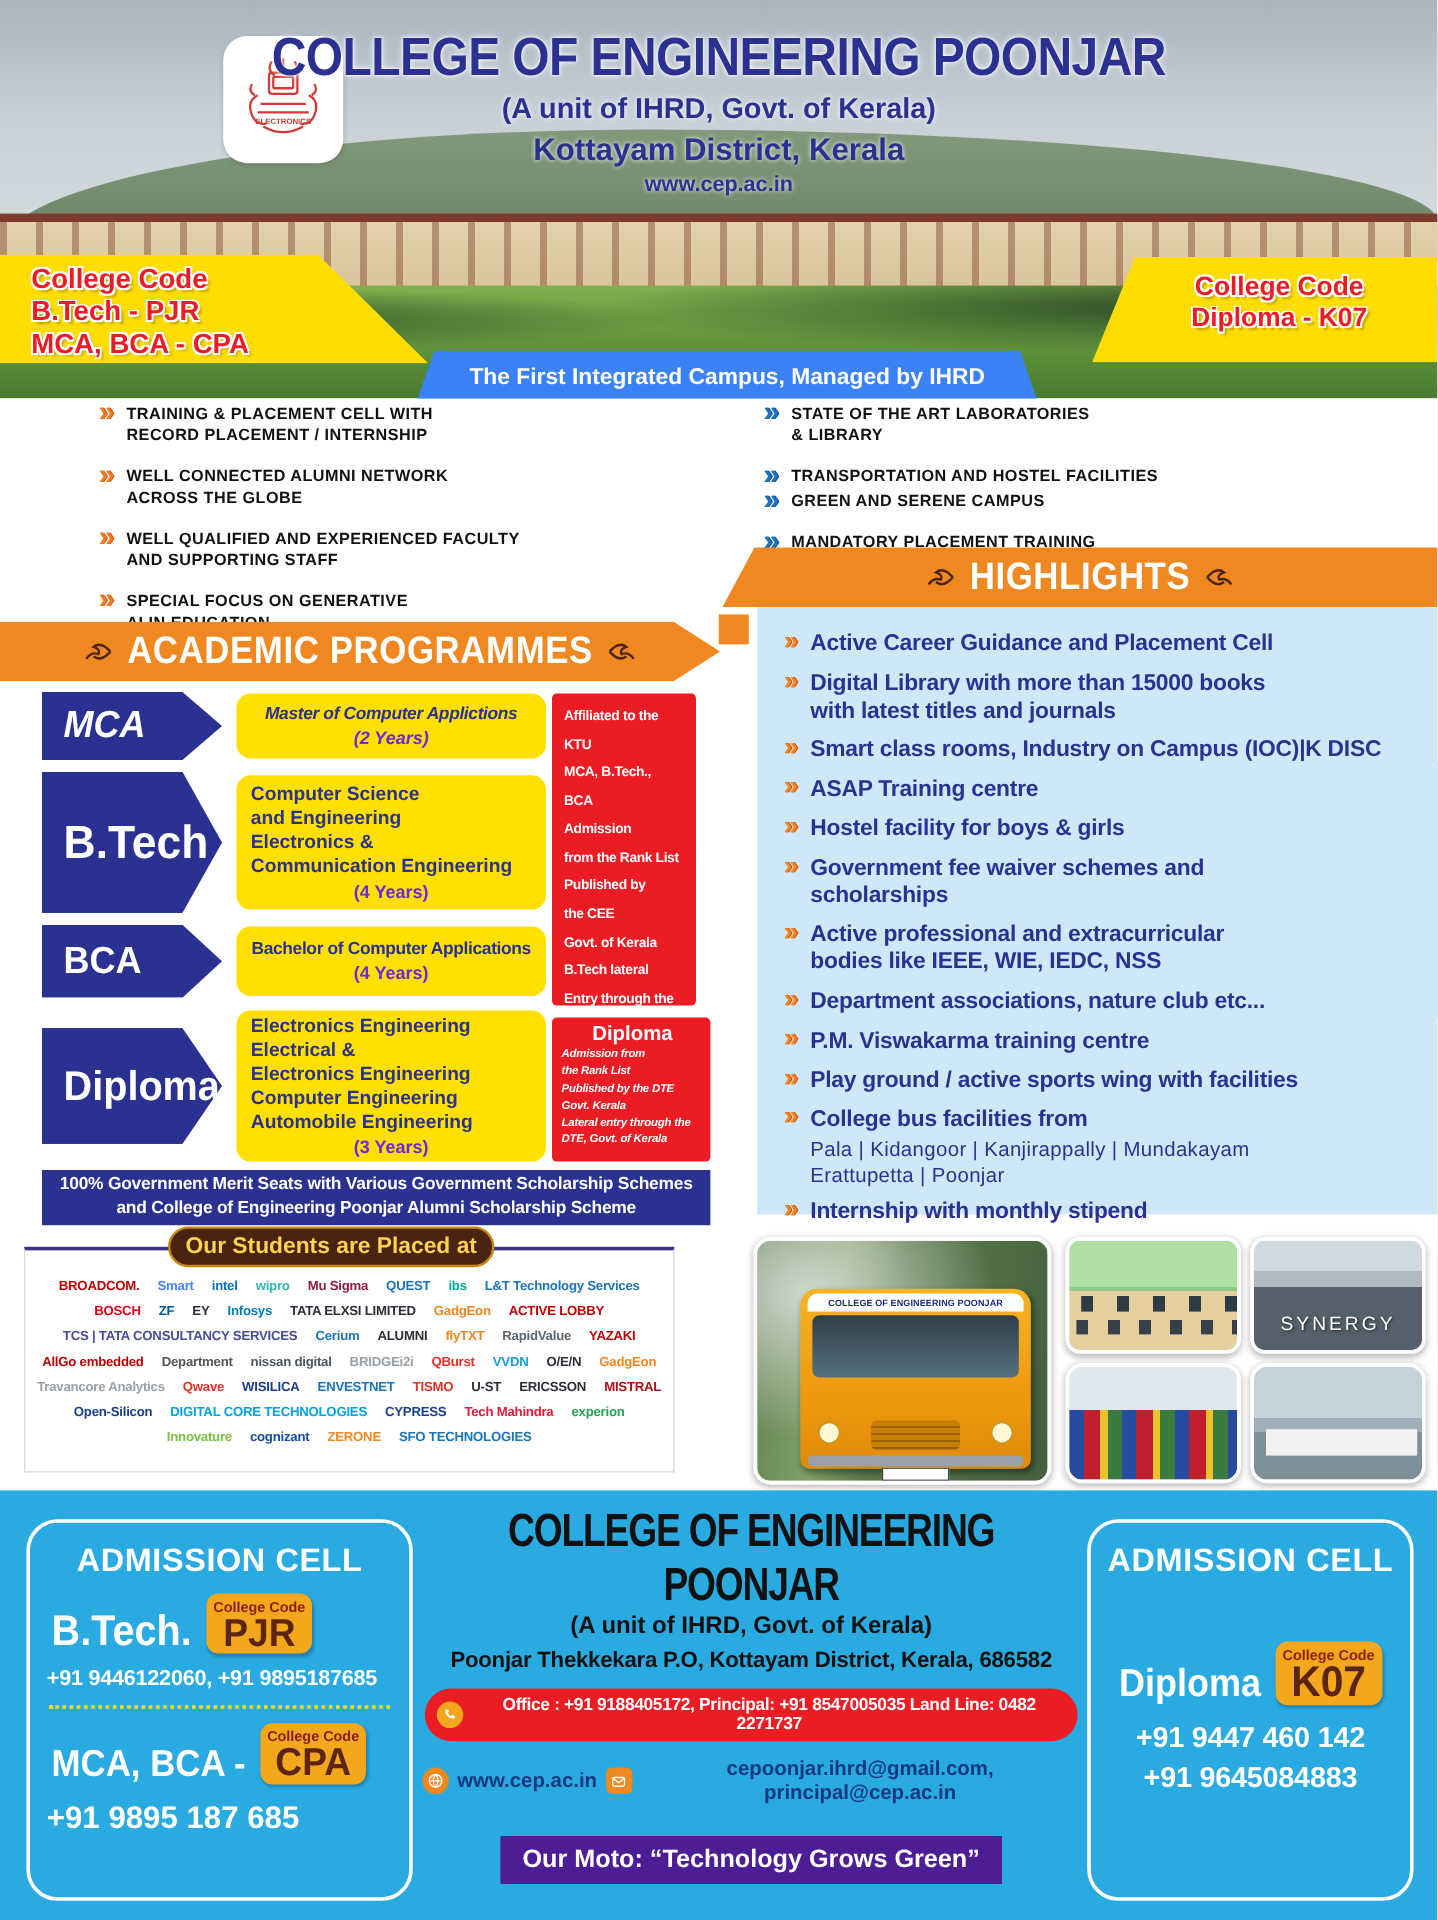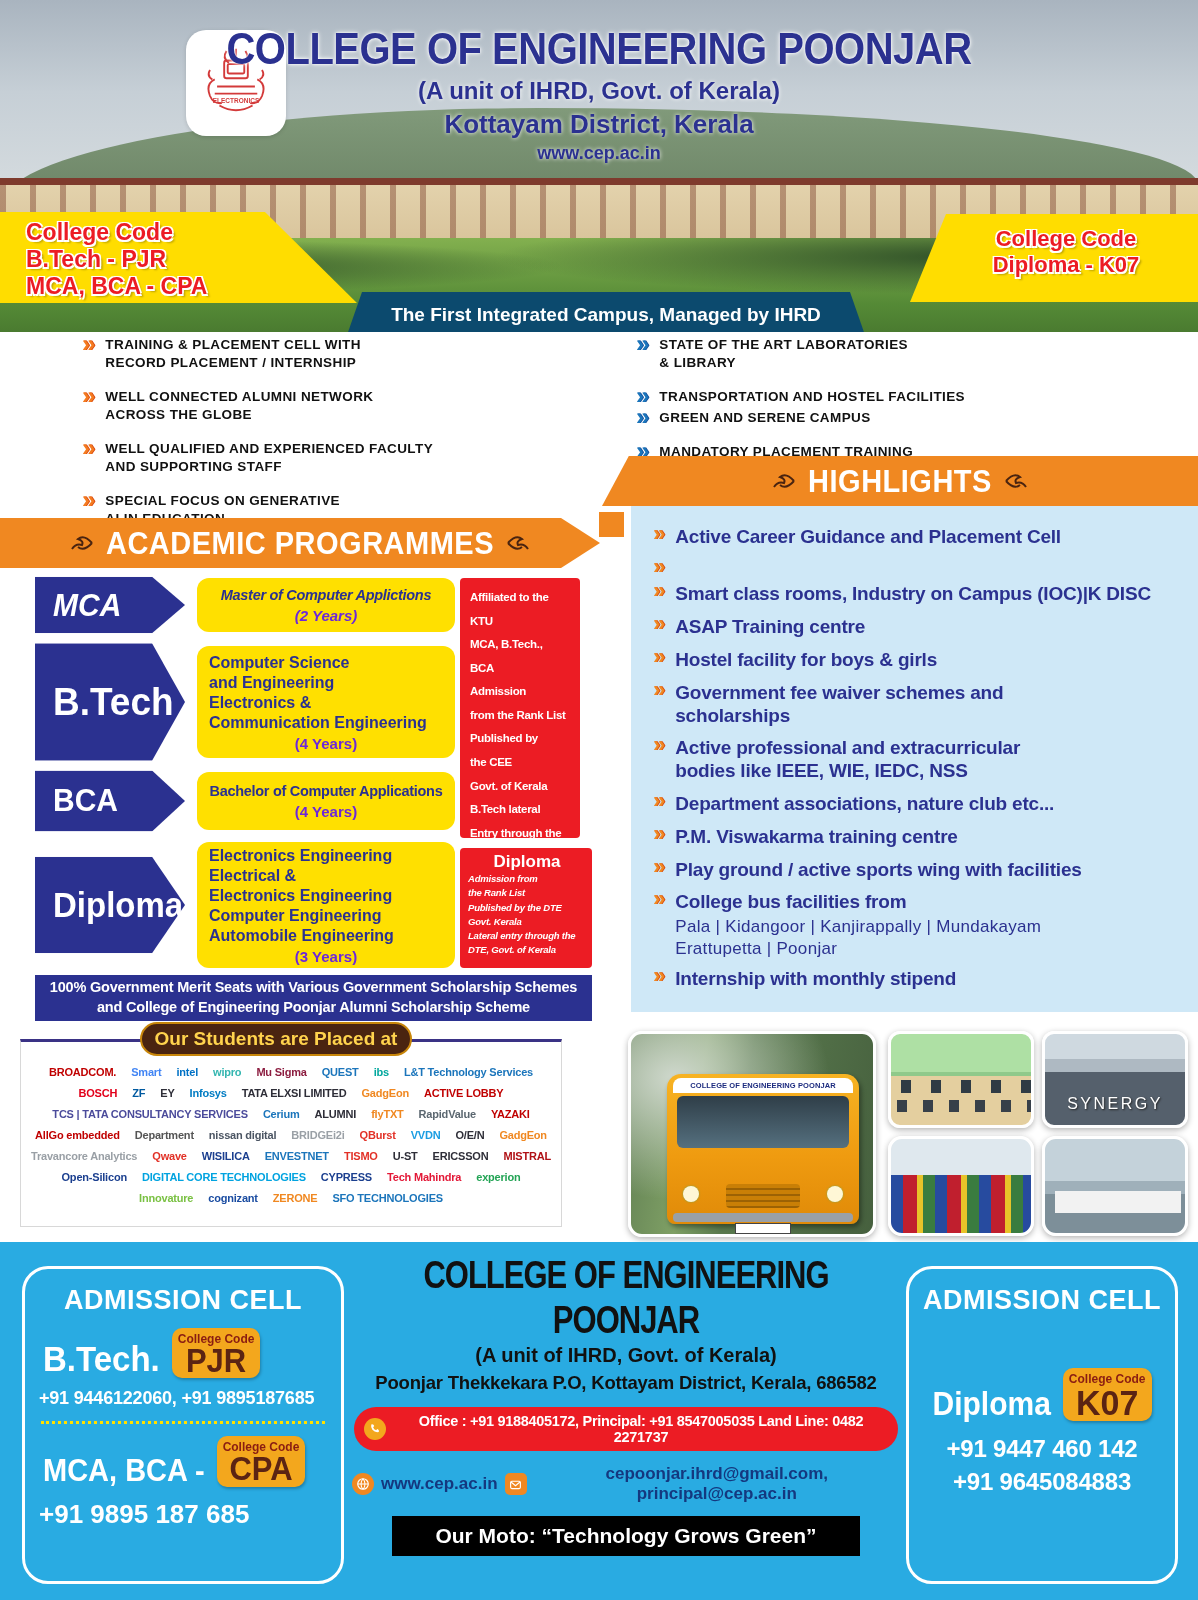--- a/index.html
+++ b/index.html
@@ -19,21 +19,21 @@
   .h-unit{font-size:24px;font-weight:800;margin-top:6px;text-shadow:0 0 4px #fff;}
   .h-district{font-size:26px;font-weight:800;margin-top:4px;text-shadow:0 0 4px #fff;}
   .h-site{font-size:18px;font-weight:800;margin-top:3px;text-shadow:0 0 4px #fff;}
 
   .code-box{position:absolute;background:#ffdd00;color:#ec1c24;font-weight:800;
     text-shadow:-1.5px -1.5px 0 #fff,1.5px -1.5px 0 #fff,-1.5px 1.5px 0 #fff,1.5px 1.5px 0 #fff,3px 3px 2px rgba(0,0,0,.25);}
   .code-left{left:0;top:212px;width:342px;height:84px;clip-path:polygon(0 0,72% 0,97% 100%,0 100%);font-size:23px;line-height:1.17;padding:7px 0 0 26px;}
   .code-right{right:0;top:214px;width:300px;height:76px;clip-path:polygon(16% 0,100% 0,100% 100%,4% 100%);font-size:22px;line-height:1.2;padding-top:12px;text-align:center;}
   .code-right .pre{padding-left:36px;}
 
-  .campus-banner{position:absolute;left:346px;top:292px;width:520px;height:46px;background:#0c4a6e;color:#fff;
+  .campus-banner{position:absolute;left:346px;top:292px;width:520px;height:46px;background:#3b82f6;color:#fff;
     clip-path:polygon(16px 0,504px 0,100% 100%,0 100%);display:flex;align-items:center;justify-content:center;
     font-size:19px;font-weight:800;}
 
   
   .feat-col{position:absolute;top:336px;}
   .feat-left{left:82px;width:530px;}
   .feat-right{left:636px;width:550px;}
   .feature{display:flex;gap:10px;margin-bottom:17px;align-items:flex-start;}
   .feat-right .feature:nth-of-type(2){margin-bottom:3px;}
   .chev{font-size:24px;font-weight:900;line-height:.8;margin-top:-2px;}
@@ -139,21 +139,21 @@
   .adm-right .adm-phones{font-size:24px;text-align:center;line-height:1.35;margin-top:12px;}
 
   .foot-center{position:absolute;left:352px;top:12px;width:548px;text-align:center;color:#111;}
   .fc-title{font-size:31px;font-weight:900;letter-spacing:-1px;transform:scaleY(1.25);margin-top:8px;}
   .fc-unit{font-size:20px;font-weight:800;margin-top:10px;}
   .fc-address{font-size:18.5px;font-weight:800;margin-top:5px;letter-spacing:-.2px;}
   .fc-contact{margin:13px auto 0;width:544px;height:44px;background:#ec1c24;border-radius:22px;display:flex;align-items:center;gap:8px;
     padding:0 10px;box-sizing:border-box;color:#fff;font-size:14.5px;font-weight:800;letter-spacing:-.3px;justify-content:center;}
   .icon-circle{width:22px;height:22px;border-radius:50%;background:#f3a71d;display:flex;align-items:center;justify-content:center;flex:0 0 22px;}
   .fc-webline{margin-top:13px;display:flex;align-items:center;justify-content:center;gap:7px;color:#14387f;font-size:17px;font-weight:800;}
-  .fc-moto{margin:12px auto 0;width:468px;height:40px;background:#000000;display:flex;align-items:center;justify-content:center;
+  .fc-moto{margin:26px auto 0;width:418px;height:40px;background:#4c1d95;display:flex;align-items:center;justify-content:center;
     color:#fff;font-size:21px;font-weight:800;}
 </style>
 </head>
 <body>
 
 <div class="poster">
 
   <div class="hero">
     <div class="hero-sky"></div>
     <div class="hero-hill"></div>
@@ -434,20 +434,25 @@
       <div class="hl-item">
         <span class="chev">»</span>
         <span>
           <span class="hl-text pre" style="display:block">Active Career Guidance and Placement Cell</span>
           <span class="hl-note pre" style="display:block"></span>
         </span>
       </div>
 
       <div class="hl-item">
         <span class="chev">»</span>
+        <span>
+          <span class="hl-text pre" style="display:block">Digital Library with more than 15000 books
+with latest titles and journals</span>
+          <span class="hl-note pre" style="display:block"></span>
+        </span>
       </div>
 
       <div class="hl-item">
         <span class="chev">»</span>
         <span>
           <span class="hl-text pre" style="display:block">Smart class rooms, Industry on Campus (IOC)|K DISC</span>
           <span class="hl-note pre" style="display:block"></span>
         </span>
       </div>
 

